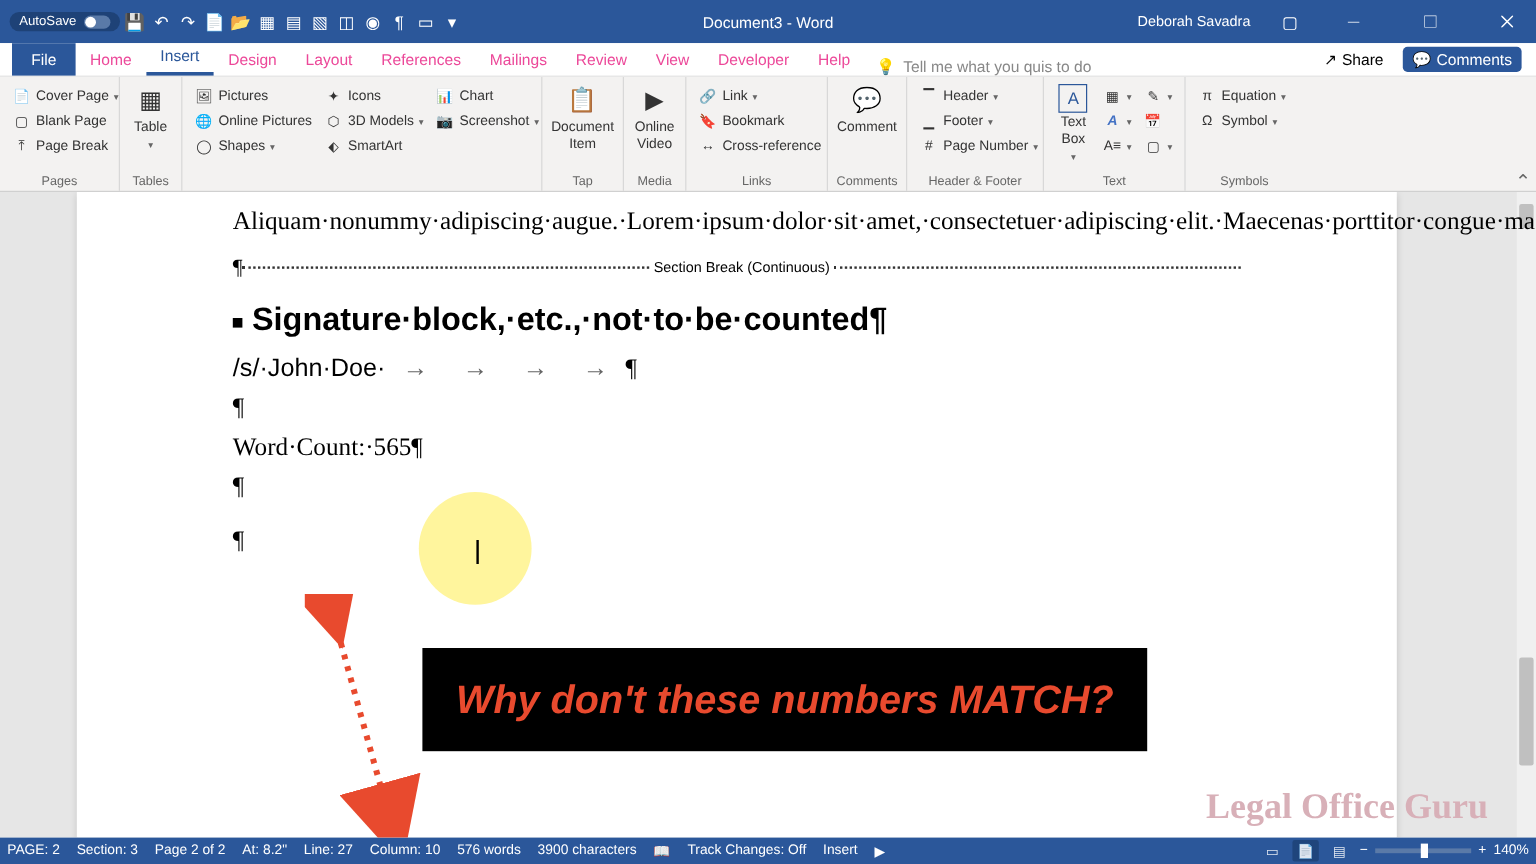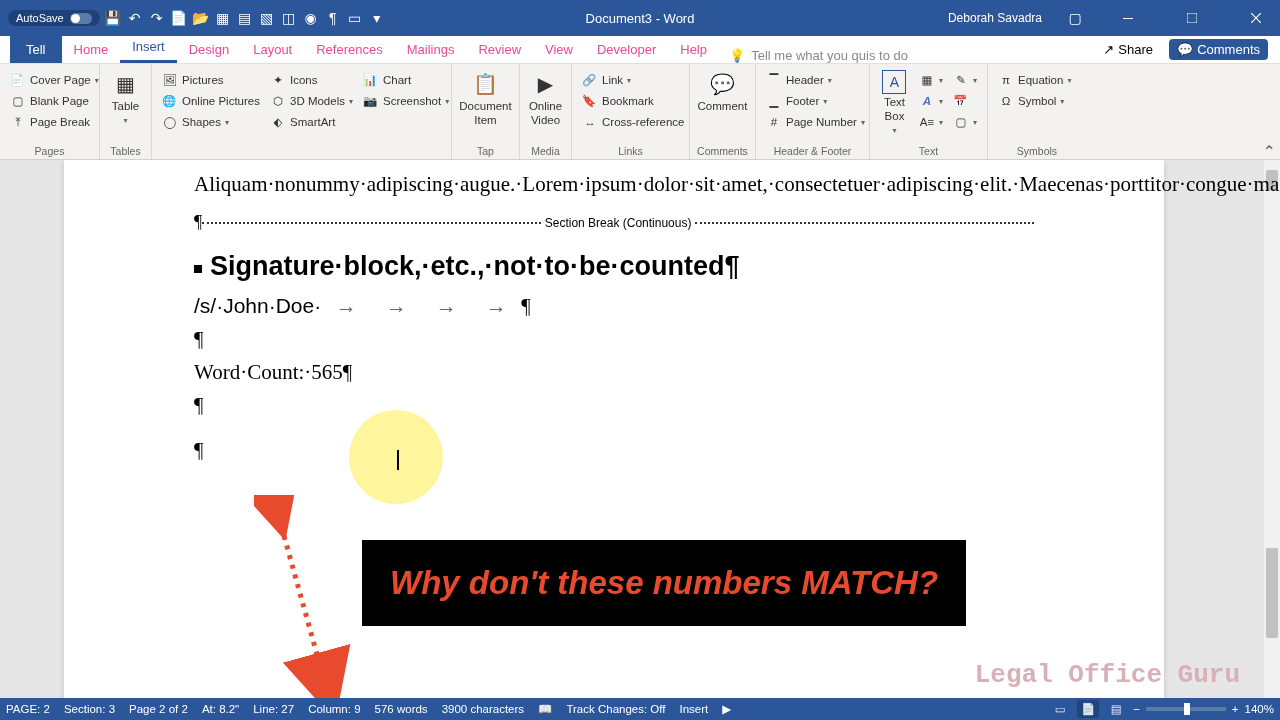--- a/index.html
+++ b/index.html
@@ -57,21 +57,21 @@
 
 .highlight-circle { position: absolute; width: 94px; height: 94px; background: #fff59d; border-radius: 50%; z-index: 1; }
 .text-cursor { position: absolute; width: 2px; height: 20px; background: #000; z-index: 2; }
 
 
 .callout-box { position: absolute; background: #000; padding: 24px 28px; z-index: 5; }
 .callout-text { color: #e84a2e; font-family: "Arial Black", Impact, sans-serif; font-size: 33px; font-weight: 900; font-style: italic; }
 
 
 .annotation-arrow { position: absolute; z-index: 4; pointer-events: none; }
-.watermark { position: absolute; font-size: 26px; font-weight: bold; color: #d8b0b8; font-family: Liberation Mono, monospace; z-index: 3; }
+.watermark { position: absolute; font-size: 30px; font-weight: bold; color: #d8b0b8; font-family: Liberation Serif, serif; z-index: 3; }
 
 
 .statusbar { position: absolute; bottom: 0; left: 0; right: 0; height: 22px; background: #2b579a; color: #fff; display: flex; align-items: center; font-size: 11.5px; padding: 0 6px; gap: 14px; }
 .statusbar-right { margin-left: auto; display: flex; align-items: center; gap: 6px; }
 .view-btn { width: 22px; height: 18px; display: flex; align-items: center; justify-content: center; cursor: pointer; opacity: 0.85; }
 .view-btn.active { background: #1e4277; border-radius: 2px; }
 .zoom-slider { width: 80px; height: 4px; background: #5a7aa8; position: relative; }
 .zoom-slider::after { content: ""; position: absolute; width: 6px; height: 12px; background: #fff; top: -4px; left: 38px; }
 
 svg { display: block; }
@@ -115,21 +115,21 @@
       </div>
     <div class="win-btn close">
         <svg width="10" height="10">
           <path d="M0 0L10 10M10 0L0 10" stroke="#fff" stroke-width="1.2"></path>
         </svg>
       </div>
   </div>
 </div>
 
 <div class="tabs">
-  <div class="tab file">Tell</div>
+  <div class="tab file">File</div>
   <div class="tab">Home</div>
   <div class="tab active">Insert</div>
   <div class="tab">Design</div>
   <div class="tab">Layout</div>
   <div class="tab">References</div>
   <div class="tab">Mailings</div>
   <div class="tab">Review</div>
   <div class="tab">View</div>
   <div class="tab">Developer</div>
   <div class="tab">Help</div>
@@ -378,21 +378,21 @@
     <h2 class="heading"><span class="bullet-sq"></span><span>Signature·block,·etc.,·not·to·be·counted¶</span></h2>
 
     <p class="sig-line" style="position:relative;z-index:2">
       <span class="sig-underline"><span>/s/·John·Doe</span>·<span class="tab-arrow">→</span><span class="tab-arrow">→</span><span class="tab-arrow">→</span><span class="tab-arrow">→</span></span>¶
     </p>
     <p class="sig-line pilcrow" style="position:relative;z-index:2">¶</p>
     <p class="sig-line">Word·Count:·565¶</p>
     <p class="sig-line pilcrow">¶</p>
     <p class="sig-line pilcrow" style="margin-top:20px">¶</p>
 
-    <div class="callout-box" style="left:298px;top:380px">
+    <div class="callout-box" style="left:288px;top:380px">
       <span class="callout-text">Why don't these numbers MATCH?</span>
     </div>
 
     <svg class="annotation-arrow" style="left:190px;top:335px" width="100" height="210">
       <defs>
           <marker id="ah" markerWidth="14" markerHeight="14" refX="7" refY="7" orient="auto">
             <polygon points="0,0 14,7 0,14" fill="#e84a2e"></polygon>
           </marker>
         </defs>
       <line x1="22" y1="12" x2="72" y2="192" stroke="#e84a2e" stroke-width="5" stroke-dasharray="4,6" marker-start="url(#ah)" marker-end="url(#ah)"></line>
@@ -404,21 +404,21 @@
     <div style="position:absolute;bottom:60px;left:2px;width:12px;height:90px;background:#c0c0c0;border-radius:2px"></div>
   </div>
 </div>
 
 <div class="statusbar">
   <span>PAGE: 2</span>
   <span>Section: 3</span>
   <span>Page 2 of 2</span>
   <span>At: 8.2"</span>
   <span>Line: 27</span>
-  <span>Column: 9</span>
+  <span>Column: 10</span>
   <span>576 words</span>
   <span>3900 characters</span>
   <span>📖</span>
   <span>Track Changes: Off</span>
   <span>Insert</span>
   <span>▶</span>
   <div class="statusbar-right">
     <div class="view-btn">▭</div>
     <div class="view-btn active">📄</div>
     <div class="view-btn">▤</div>

